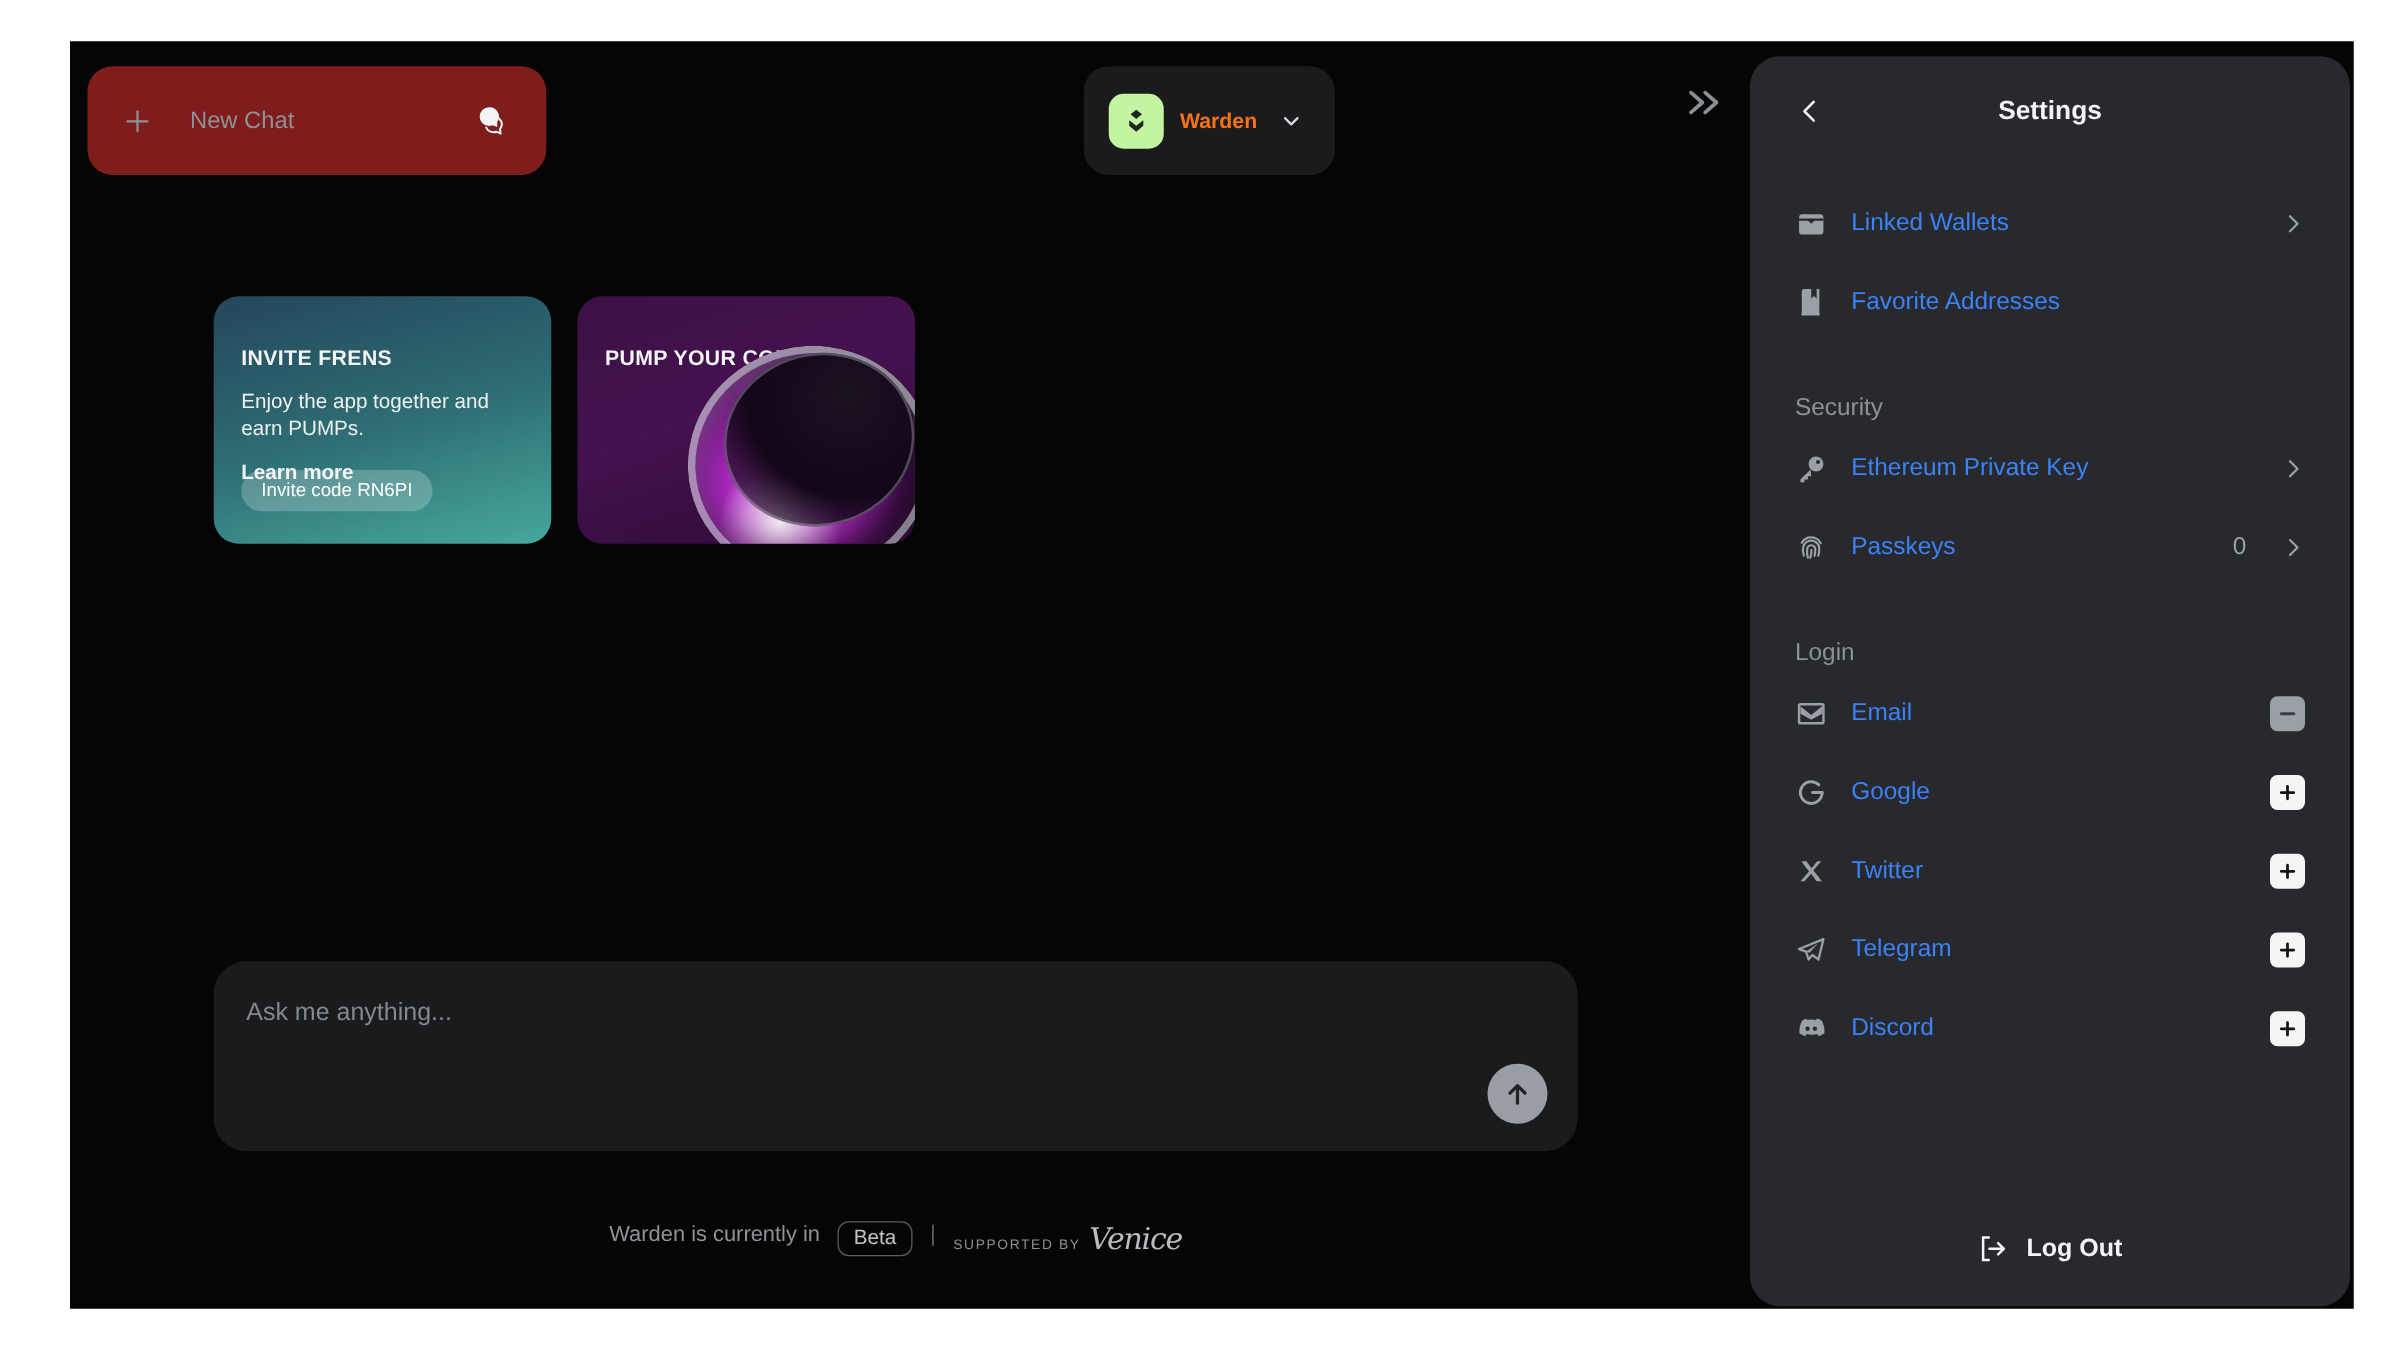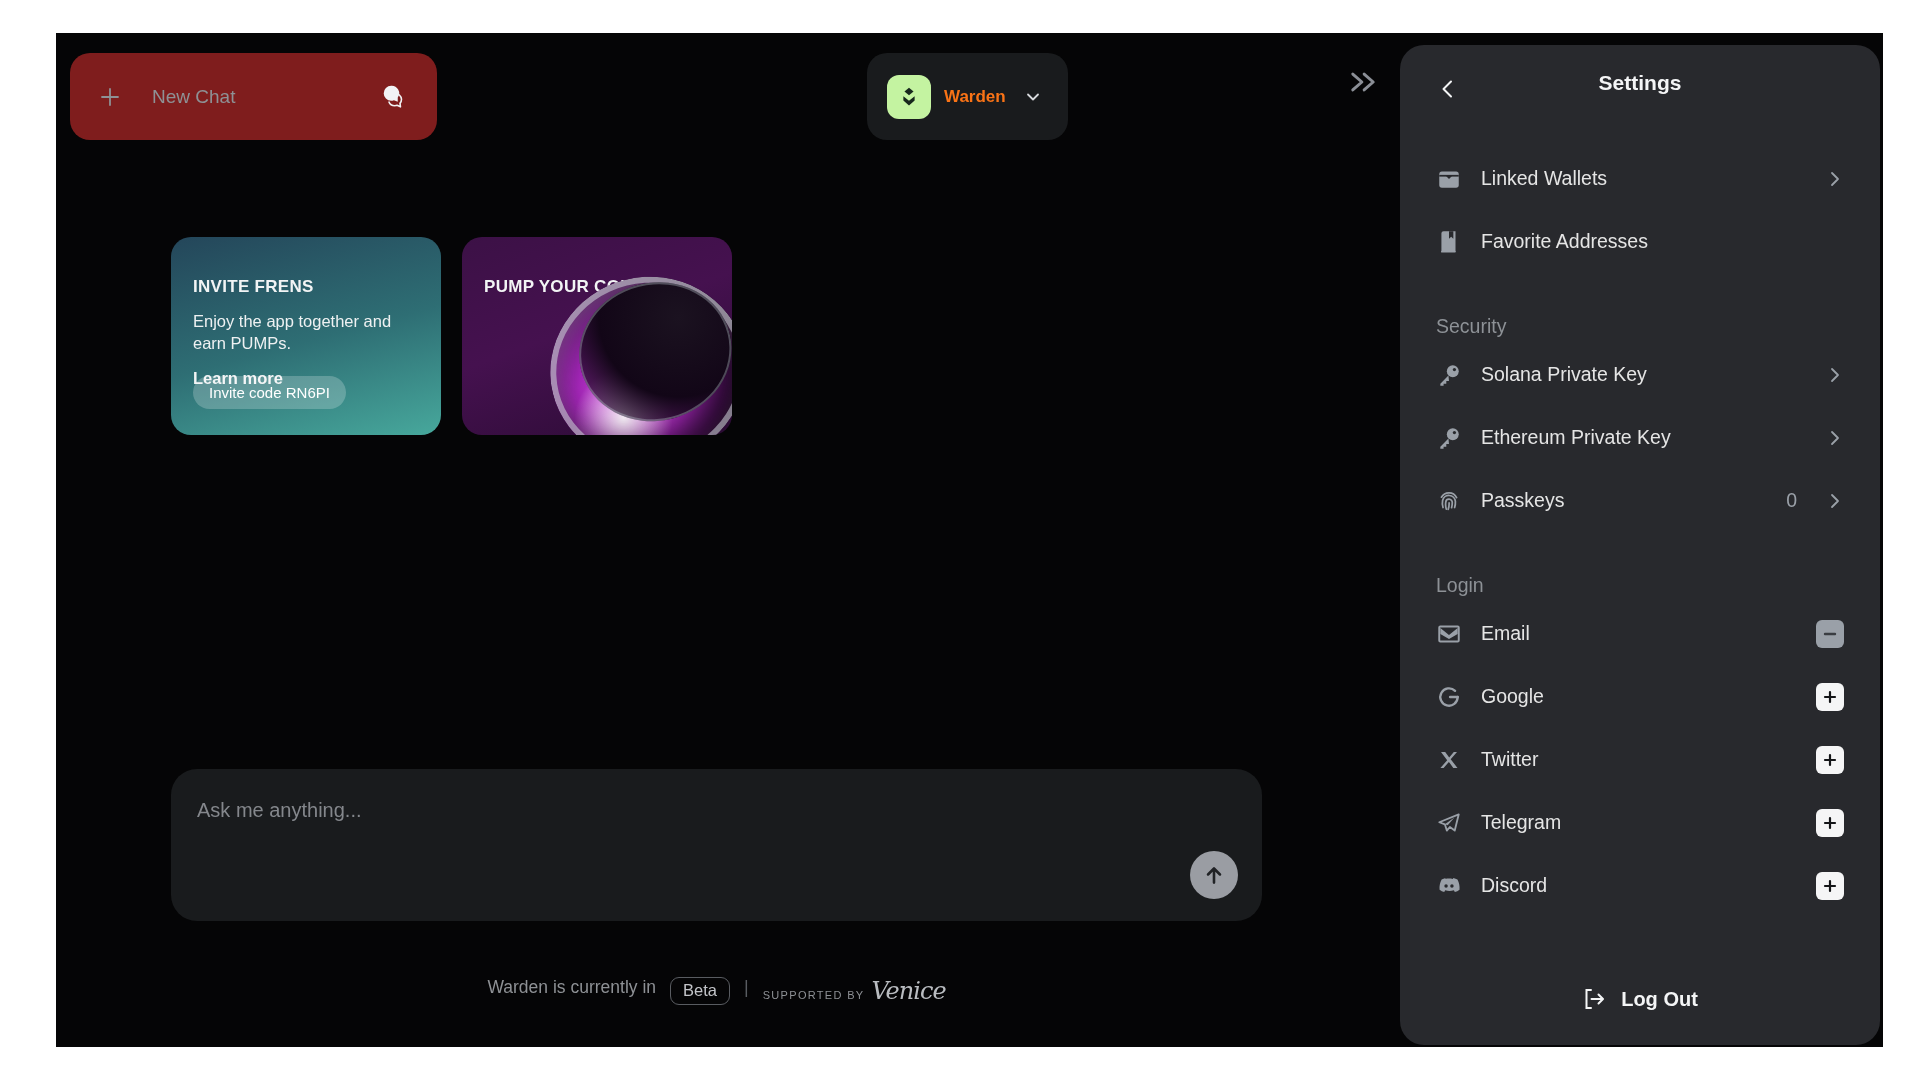--- a/index.html
+++ b/index.html
@@ -72,28 +72,28 @@
     color:#c3c5c9; font-size:16.5px; }
   .footer-sep { color:#595c61; font-size:18px; }
   .supported { display:flex; align-items:baseline; gap:7px; }
   .supported-by { font-size:11px; letter-spacing:.12em; color:#8e9195; }
   .venice { font-family:"DejaVu Serif","Liberation Serif",serif; font-style:italic;
     font-size:24px; color:#b9bcc0; letter-spacing:-1px; }
 
   
   .panel { position:absolute; left:1344px; top:12px; width:480px; height:1000px;
     background:#28292d; border-radius:24px; padding:26px 36px; }
-  .panel-header { position:relative; height:36px; display:flex; justify-content:center; }
+  .panel-header { position:relative; height:36px; display:flex; align-items:center; justify-content:center; }
   .back-btn { position:absolute; left:-4px; top:2px; width:32px; height:32px; display:flex;
     align-items:center; justify-content:center; cursor:pointer; }
   .panel-title { color:#f4f5f6; font-size:21px; font-weight:bold; }
 
   .row { height:63px; display:flex; align-items:center; gap:19px; cursor:pointer; }
   .row .ic { width:26px; height:26px; flex:0 0 26px; display:flex; align-items:center; justify-content:center; }
-  .row .lbl { color:#e5e5e5; font-size:19.5px; flex:1; }
+  .row .lbl { color:#3b82f6; font-size:19.5px; flex:1; }
   .row .count { color:#9aa0a8; font-size:19.5px; margin-right:10px; }
   .chev { width:18px; height:18px; }
   .section-hd { color:#8d9196; font-size:19.5px; height:34px; display:flex; align-items:center; }
   .mt-groupA { margin-top:40px; }
   .mt-groupB { margin-top:36px; }
 
   .sq-btn { width:28px; height:28px; border-radius:6px; display:flex; align-items:center;
     justify-content:center; cursor:pointer; }
   .sq-plus { background:#f5f5f6; }
   .sq-minus { background:#9aa0a8; }
@@ -211,35 +211,20 @@
           <path d="M5 4a2 2 0 0 1 2-2h11v18.5H7A2 2 0 0 0 5 22z" fill="#9aa0a8"></path>
           <path d="M12 2v7l2-1.8L16 9V2z" fill="#28292d"></path>
           <path d="M5.5 20.8h12" stroke="#9aa0a8" stroke-width="1.6" stroke-linecap="round"></path>
         </svg>
       </span>
       <span class="lbl">Favorite Addresses</span>
     </div>
 
     <div class="section-hd mt-groupB">Security</div>
 
-    <div class="row">
-      <span class="ic">
-        <svg viewBox="0 0 24 24" width="26" height="26">
-          <circle cx="15.5" cy="8.5" r="5.5" fill="#9aa0a8"></circle>
-          <circle cx="17" cy="7" r="1.5" fill="#28292d"></circle>
-          <path d="M11.5 12.5L4 20v2h3v-2h2.5v-2.5H12z" fill="#9aa0a8"></path>
-        </svg>
-      </span>
-      <span class="lbl">Solana Private Key</span>
-      <span class="chev">
-        <svg viewBox="0 0 18 18" width="18" height="18">
-            <path d="M6 3l6 6-6 6" fill="none" stroke="#9aa0a8" stroke-width="1.8" stroke-linecap="round" stroke-linejoin="round"></path>
-          </svg>
-      </span>
-    </div>
 
     <div class="row">
       <span class="ic">
         <svg viewBox="0 0 24 24" width="26" height="26">
           <circle cx="15.5" cy="8.5" r="5.5" fill="#9aa0a8"></circle>
           <circle cx="17" cy="7" r="1.5" fill="#28292d"></circle>
           <path d="M11.5 12.5L4 20v2h3v-2h2.5v-2.5H12z" fill="#9aa0a8"></path>
         </svg>
       </span>
       <span class="lbl">Ethereum Private Key</span>

